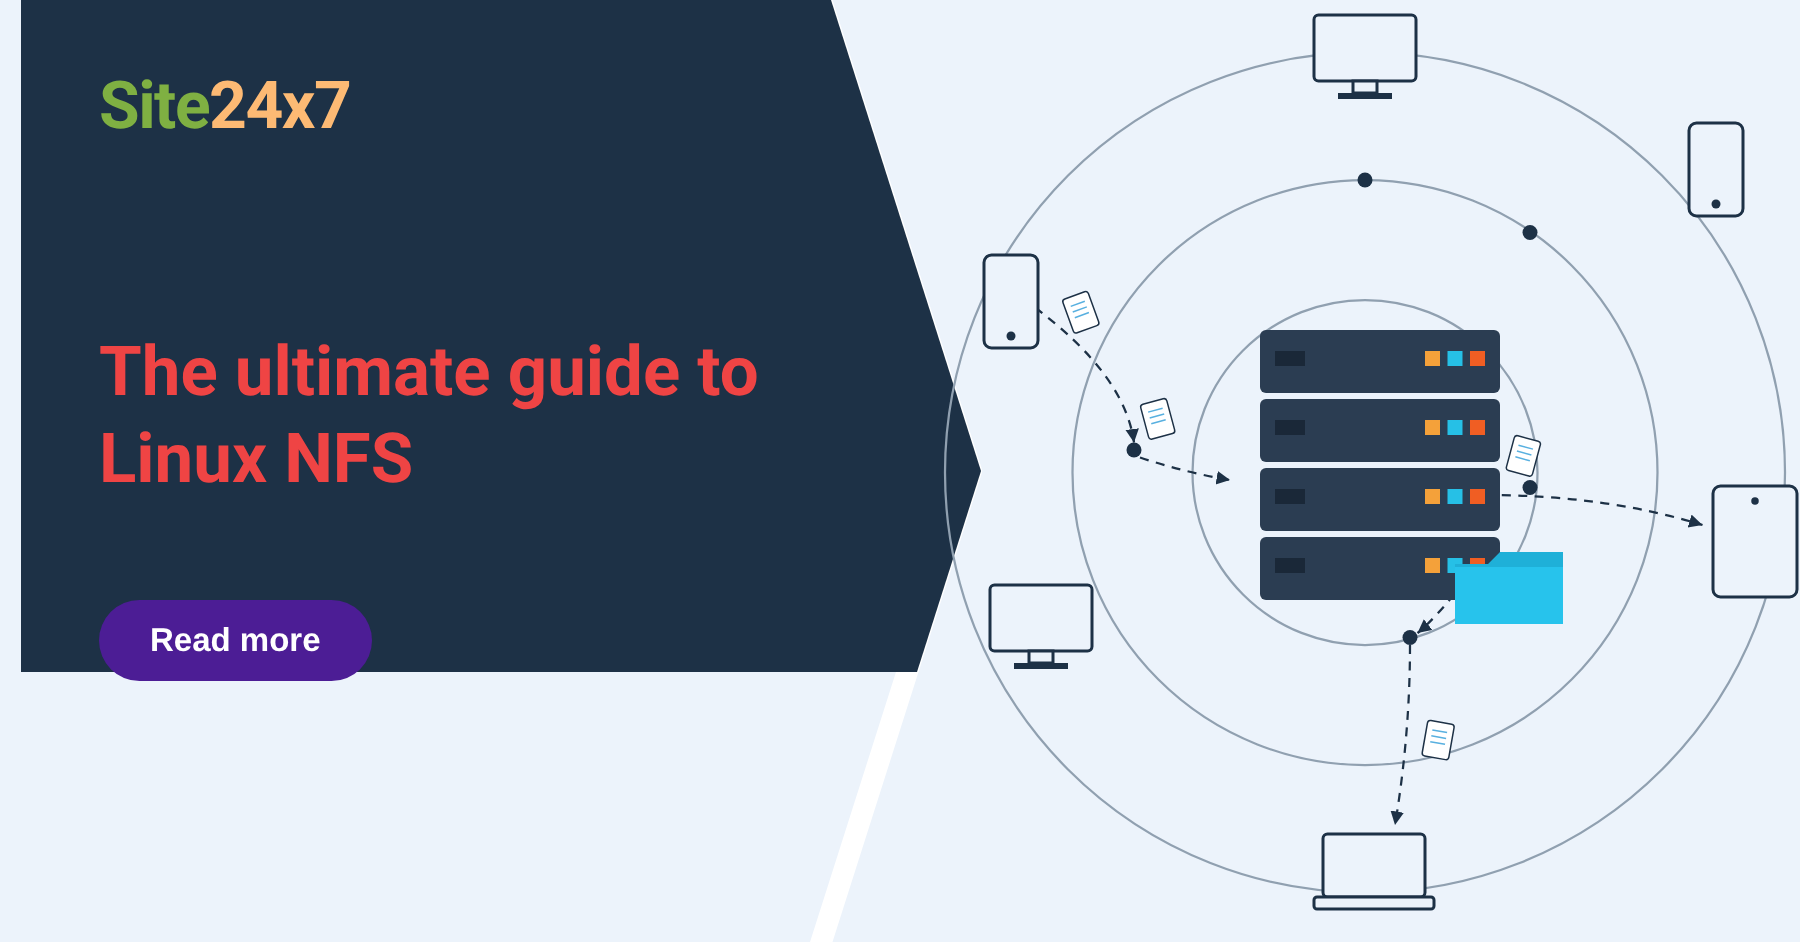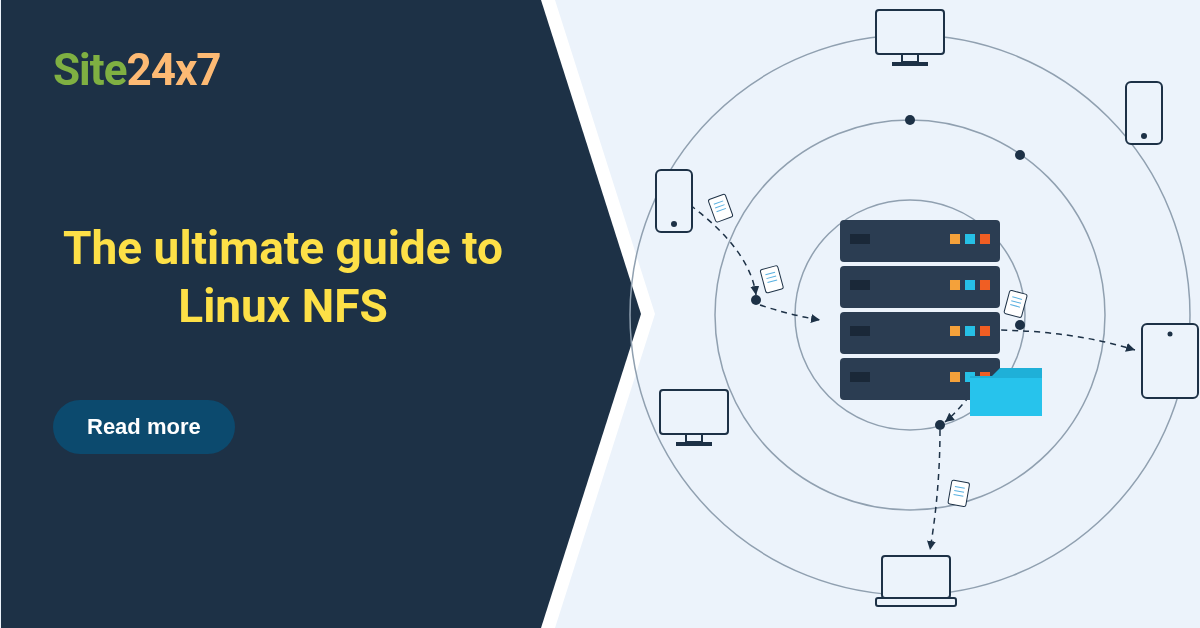--- a/index.html
+++ b/index.html
@@ -6,24 +6,24 @@
 body {
   width: 1200px;
   height: 628px;
   font-family: -apple-system, BlinkMacSystemFont, "Segoe UI", Roboto, Helvetica, Arial, sans-serif;
   background: #ecf3fb;
   overflow: hidden;
   position: relative;
 }
 .left-panel {
   position: absolute;
-  left: 1px;
+  left: 14px;
   top: 0;
   width: 640px;
-  height: 628px;
+  height: 448px;
   background: #1d3146;
   clip-path: polygon(0 0, 540px 0, 640px 314px, 540px 628px, 0 628px);
 }
 .white-chevron {
   position: absolute;
   left: 0;
   top: 0;
   width: 655px;
   height: 628px;
   background: #ffffff;
@@ -39,32 +39,31 @@
   font-size: 44px;
   font-weight: 700;
   letter-spacing: -1px;
 }
 .logo-site { color: #7fb042; }
 .logo-24x7 { color: #fdba74; }
 .headline {
   position: absolute;
   left: 52px;
   top: 220px;
-  color: #fde047;
+  color: #ef4444;
   font-size: 46px;
   font-weight: 700;
   line-height: 1.25;
   max-width: 460px;
-  text-align: center;
 }
 .cta {
   position: absolute;
   left: 52px;
   top: 400px;
-  background: #0c4a6e;
+  background: #4c1d95;
   color: #ffffff;
   font-size: 22px;
   font-weight: 600;
   padding: 14px 34px;
   border: none;
   border-radius: 999px;
   cursor: pointer;
 }
 .diagram {
   position: absolute;

